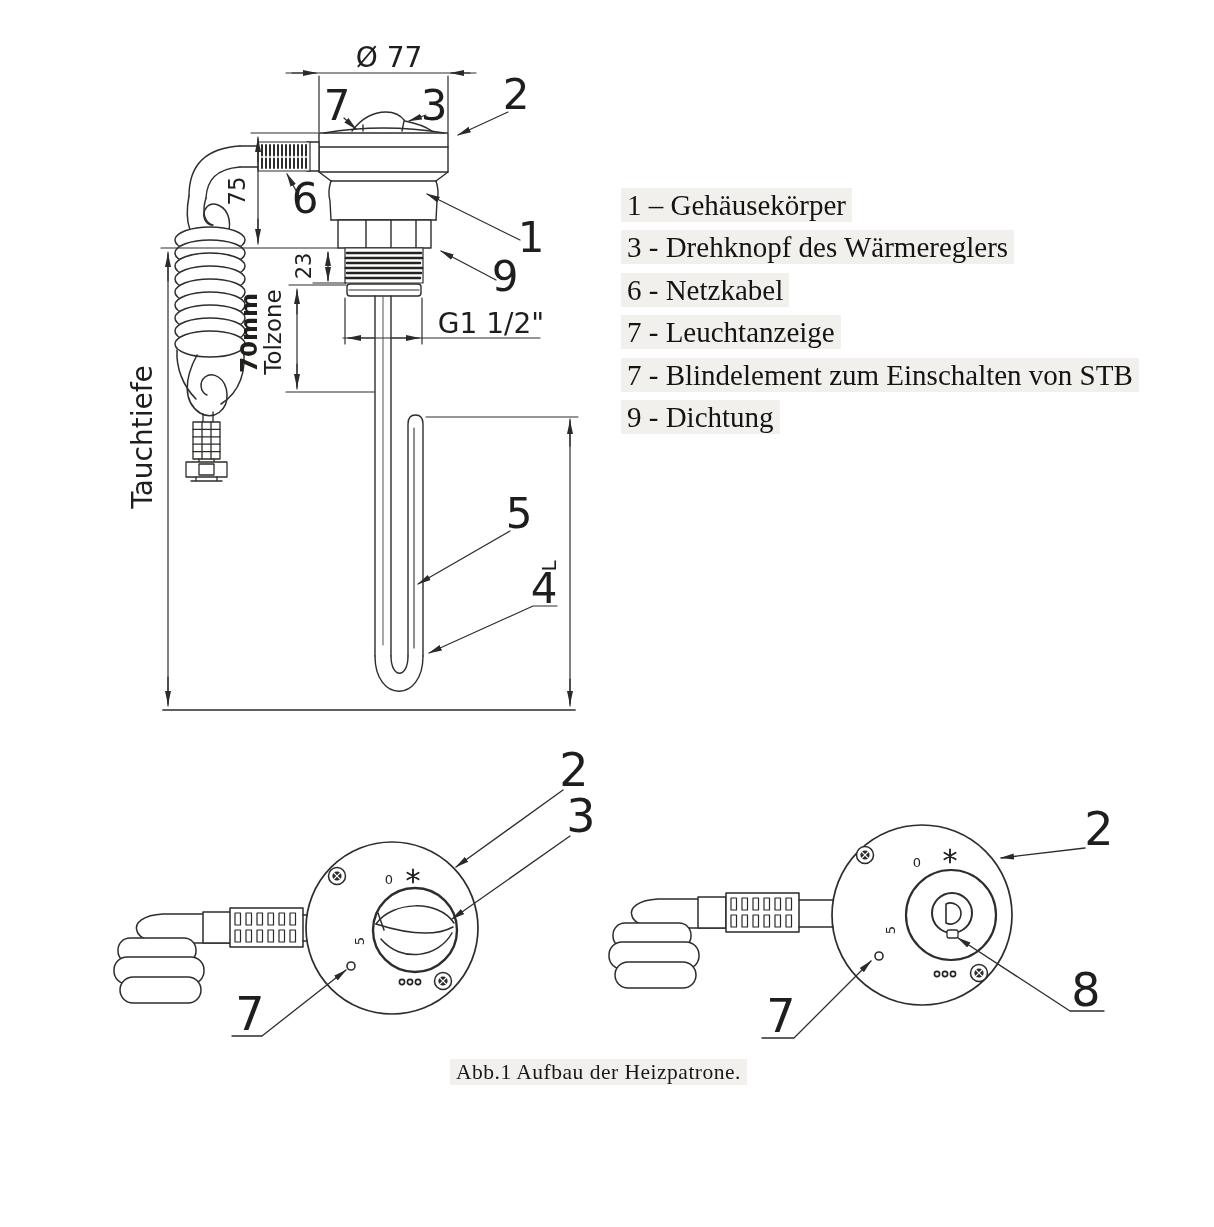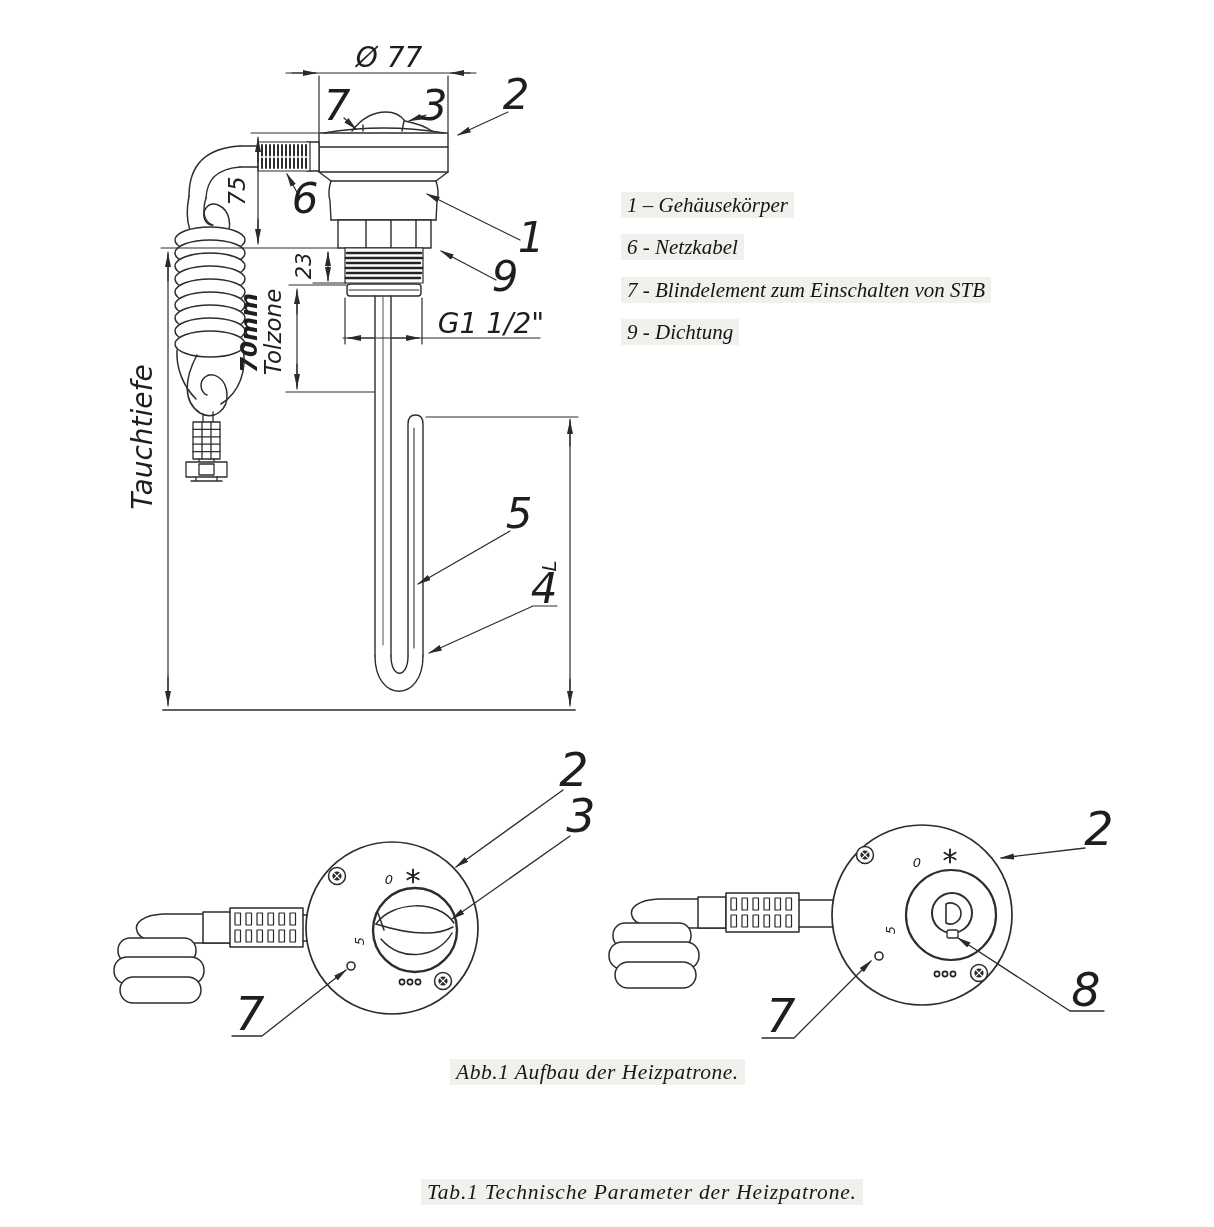--- a/index.html
+++ b/index.html
@@ -1,24 +1,24 @@
 <!DOCTYPE html>
 <html><head>
 <meta charset="utf-8">
 <style>
   html,body{margin:0;padding:0;background:#fff;}
   .page{position:relative;width:1214px;height:1227px;background:#fff;overflow:hidden;
-        font-family:"Liberation Serif",serif;font-style:italic;}
+        font-family:"Liberation Serif",serif;}
   svg{position:absolute;left:0;top:0;}
   svg text{font-family:"DejaVu Sans",sans-serif;fill:#1f1e1c;}
   .t46{font-size:46px;} .t42{font-size:42px;} .t28{font-size:28px;}
   .t23{font-size:23px;} .t21{font-size:21px;} .t20{font-size:20px;} .t13{font-size:13px;}
   .bold{font-weight:bold;}
   .legend{position:absolute;left:621px;top:184px;}
-  .legend-item{font-size:21px;line-height:42.4px;color:#141414;white-space:nowrap;}
+  .legend-item{font-size:29px;line-height:42.4px;color:#141414;white-space:nowrap;}
   .legend-item span{background:#f1f0ec;padding:1px 6px;}
   .caption{position:absolute;font-size:21.5px;color:#181818;letter-spacing:0.5px;white-space:nowrap;}
   .caption span{background:#f1f0ec;padding:1px 6px;}
   .cap-abb{left:450px;top:1060px;}
   .cap-tab{left:421px;top:1180px;letter-spacing:0.8px;}
 </style>
 </head>
 <body>
 
 <div class="page">
@@ -276,21 +276,22 @@
   </g>
   <text class="t13" text-anchor="middle" x="917" y="867">0</text>
   <text class="t13" text-anchor="middle" transform="translate(895,930) rotate(-90)">5</text>
   <text class="t46" text-anchor="middle" x="1099" y="845">2</text>
   <text class="t46" text-anchor="middle" x="1086" y="1006">8</text>
   <text class="t46" text-anchor="middle" x="781" y="1032">7</text>
 </svg>
 
 <div class="legend">
   <div class="legend-item"><span>1 – Gehäusekörper</span></div>
+  <div class="legend-item"><span>3 - Drehknopf des Wärmereglers</span></div>
   <div class="legend-item"><span>6 - Netzkabel</span></div>
+  <div class="legend-item"><span>7 - Leuchtanzeige</span></div>
   <div class="legend-item"><span>7 - Blindelement zum Einschalten von STB</span></div>
   <div class="legend-item"><span>9 - Dichtung</span></div>
 </div>
 
 <div class="caption cap-abb"><span>Abb.1 Aufbau der Heizpatrone.</span></div>
-<div class="caption cap-tab"><span>Tab.1 Technische Parameter der Heizpatrone.</span></div>
 
 </div>
 
 </body></html>

